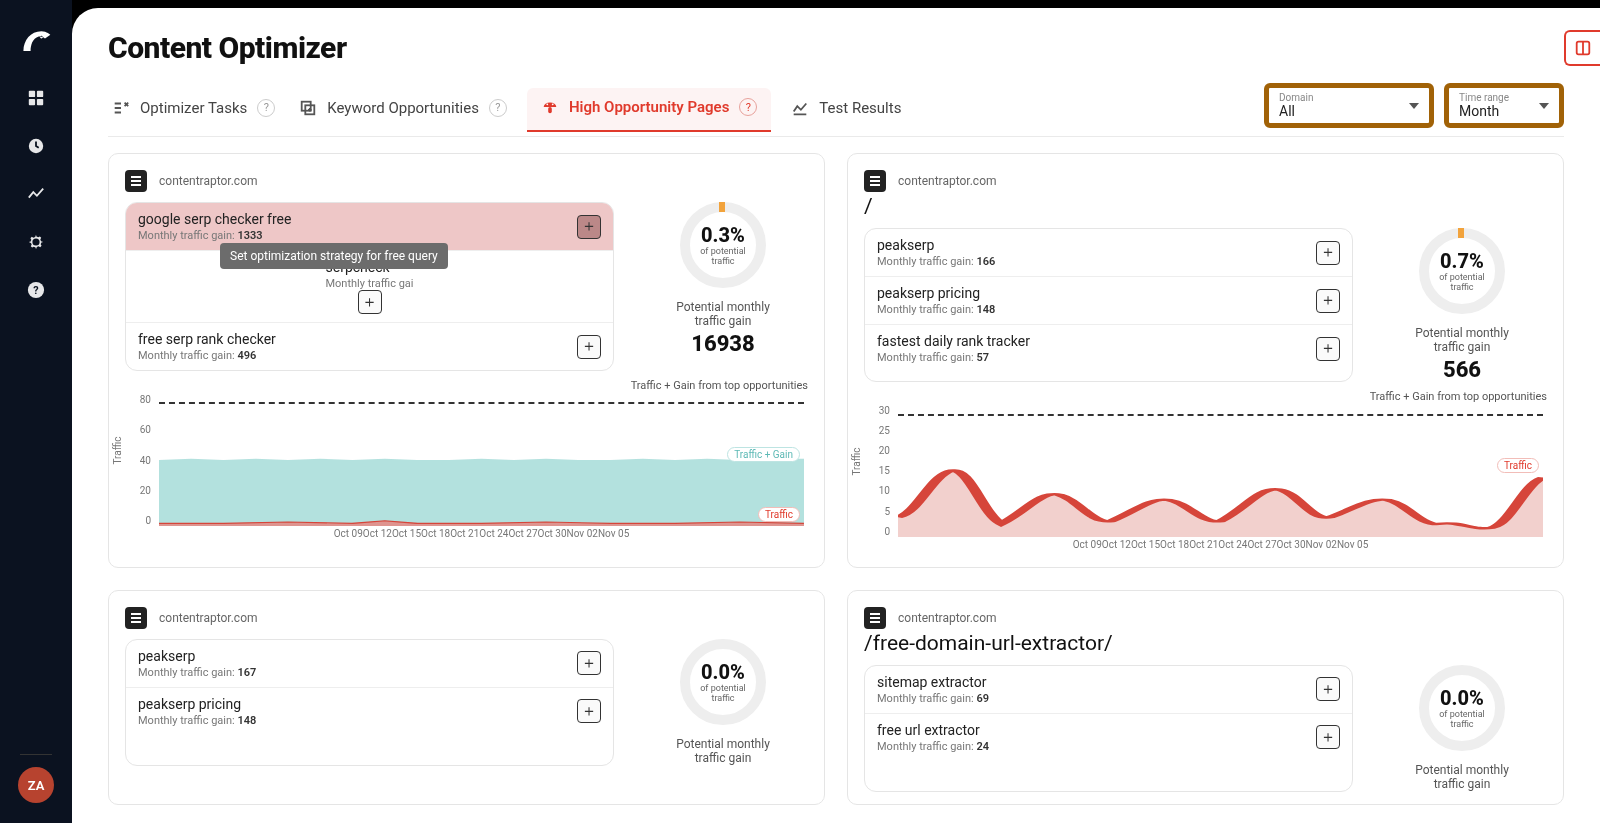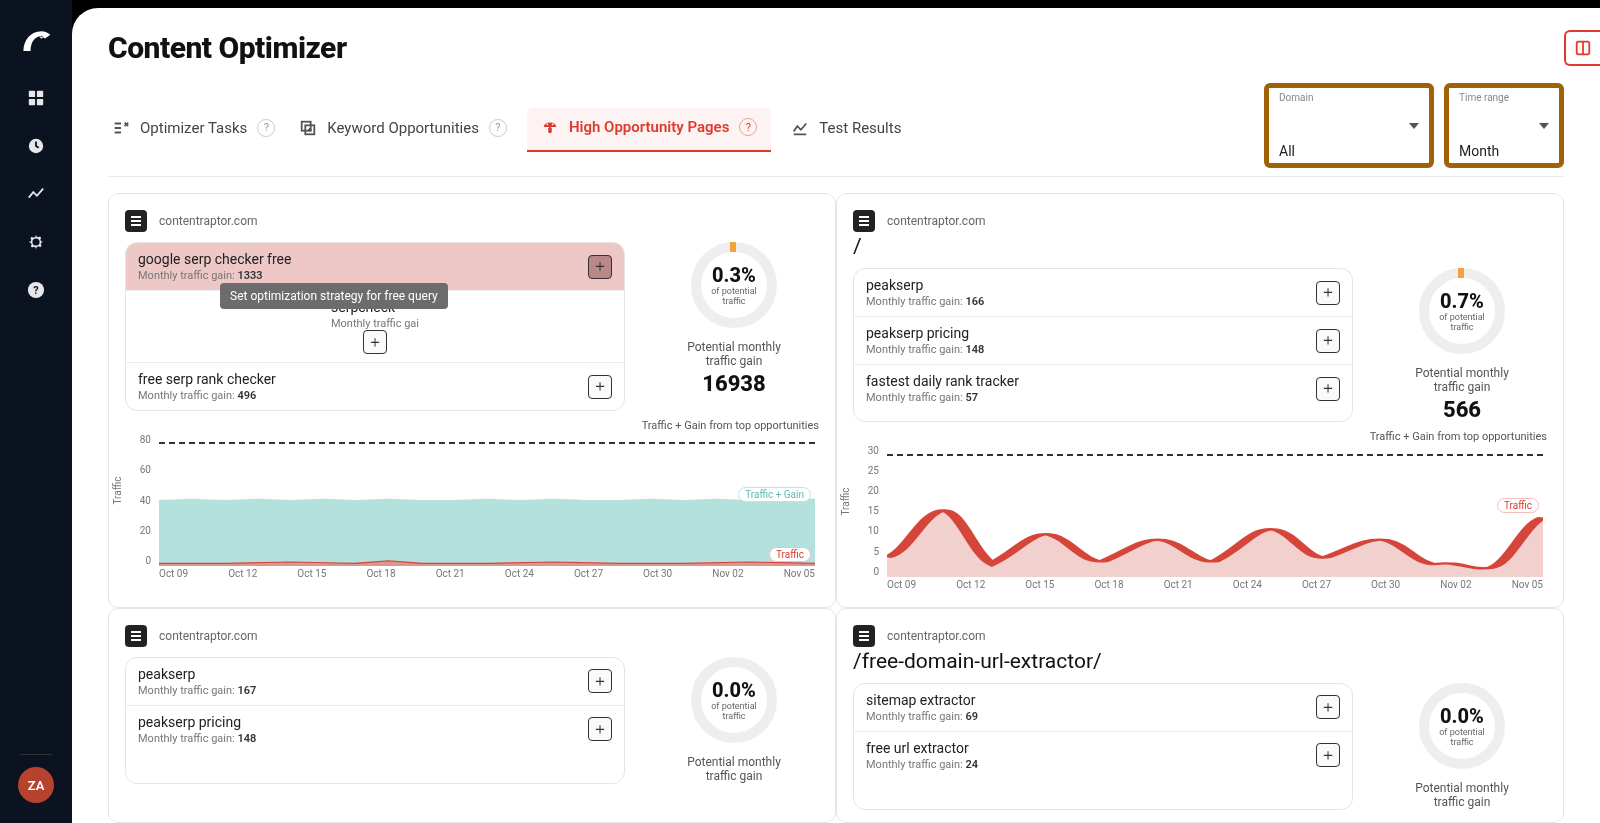--- a/index.html
+++ b/index.html
@@ -16,26 +16,26 @@
 .tabbar { display:flex; align-items:center; gap: 16px; margin-top: 18px; border-bottom:1px solid #eaeaea; position:relative;}
 .tab { display:flex; align-items:center; gap:10px; padding: 10px 4px 14px 4px; font-size:15px; color:#444; cursor:pointer; }
 .tab .ticon { width:18px; height:18px; display:flex; align-items:center; justify-content:center;}
 .tab.active { color:#e03a2c; border-bottom: 2px solid #e03a2c; margin-bottom:-1px;}
 .tab.active-bg { padding-left:14px; padding-right:14px; border-radius: 6px 6px 0 0; }
 .tab.active-bg.active { background: rgba(224,58,44,0.06); }
 .help-dot { width:18px; height:18px; border-radius:50%; border:1px solid #ccc; color:#999; font-size:11px; display:flex; align-items:center; justify-content:center;}
 .selectors { margin-left:auto; display:flex; gap:10px; padding-bottom:8px;}
 .sel { border:5px solid #a16207; border-radius:6px; padding:4px 22px 4px 10px; min-width:170px; position:relative; cursor:pointer;}
 .sel .lbl { font-size:10px; color:#888;}
-.sel .val { font-size:14px; color:#222;margin-top:40px;}
+.sel .val { font-size:14px; color:#222;}
 .sel .caret { position:absolute; right:10px; top:50%; transform:translateY(-50%); border-left:5px solid transparent; border-right:5px solid transparent; border-top:6px solid #555;}
 .sel.small { min-width:120px;}
 .notes-btn { position:absolute; top:22px; right:0; width:36px; height:36px; border:2px solid #e03a2c; border-right:none; border-radius: 6px 0 0 6px; display:flex; align-items:center; justify-content:center; color:#e03a2c; cursor:pointer;}
 .content { flex:1; overflow:auto; padding: 16px 36px 36px 36px;}
-.grid { display:grid; grid-template-columns: 1fr 1fr; }
+.grid { display:grid; grid-template-columns: 1fr 1fr; gap: 22px;}
 .card { border:1px solid #e5e5e5; border-radius:10px; padding:16px 16px 12px 16px; background:#fff;}
 .card-head { display:flex; align-items:center; gap:12px;}
 .card-head .picon { width:22px; height:22px; background:#222; border-radius:4px; display:flex; align-items:center; justify-content:center;}
 .card-head .picon span{ width:10px; height:2px; background:#fff; box-shadow: 0 -4px 0 #fff, 0 4px 0 #fff;}
 .domain { font-size:12px; color:#666;}
 .path { font-size:21px; color:#111; margin-top:2px; font-weight:400;}
 .card-body { display:flex; gap: 24px; margin-top:10px;}
 .queries { flex:1; border:1px solid #e5e5e5; border-radius:12px; overflow:hidden;}
 .qrow { display:flex; align-items:center; justify-content:space-between; padding:8px 12px; border-bottom:1px solid #eee; position:relative;}
 .qrow:last-child{ border-bottom:none;}
@@ -52,21 +52,21 @@
 .ring .pct { font-size:20px; font-weight:800; color:#111;}
 .ring .plab { font-size:9px; color:#666; line-height:1.1;}
 .pot { font-size:12px; color:#555; margin-top:12px; line-height:1.2;}
 .potval { font-size:22px; font-weight:800; color:#111; margin-top:2px;}
 .chart-wrap { margin-top:8px;}
 .chart-lbl-r { text-align:right; font-size:11px; color:#555; margin-bottom:2px;}
 .chart { position:relative; height:150px; }
 .yaxis { position:absolute; left:0; top:0; bottom:18px; width:30px; display:flex; flex-direction:column; justify-content:space-between; align-items:flex-end; font-size:10px; color:#777; padding-right:4px;}
 .ylab-vert { position:absolute; left:-8px; top:50%; transform: rotate(-90deg) translateX(10px); transform-origin: left; font-size:10px; color:#777;}
 .plot { position:absolute; left:34px; right:4px; top:0; bottom:18px; }
-.xaxis { position:absolute; left:34px; right:4px; bottom:0; height:16px; display:flex; justify-content:space-between; font-size:10px; color:#777;}
+.xaxis { position:absolute; left:34px; right:4px; bottom:0; height:16px; display:flex; justify-content:center; font-size:10px; color:#777;}
 .dashed { position:absolute; left:0; right:0; border-top:2px dashed #333;}
 .linetag { position:absolute; right:4px; font-size:10px; padding:1px 6px; border-radius:10px; background:#fff;}
 .linetag.tg { color:#5db9b5; border:1px solid #bde4e2;}
 .linetag.tr { color:#e03a2c; border:1px solid #f2bdb8;}
 svg.areasvg { width:100%; height:100%; display:block;}
 </style>
 </head>
 <body>
 
 <div class="sidebar">

